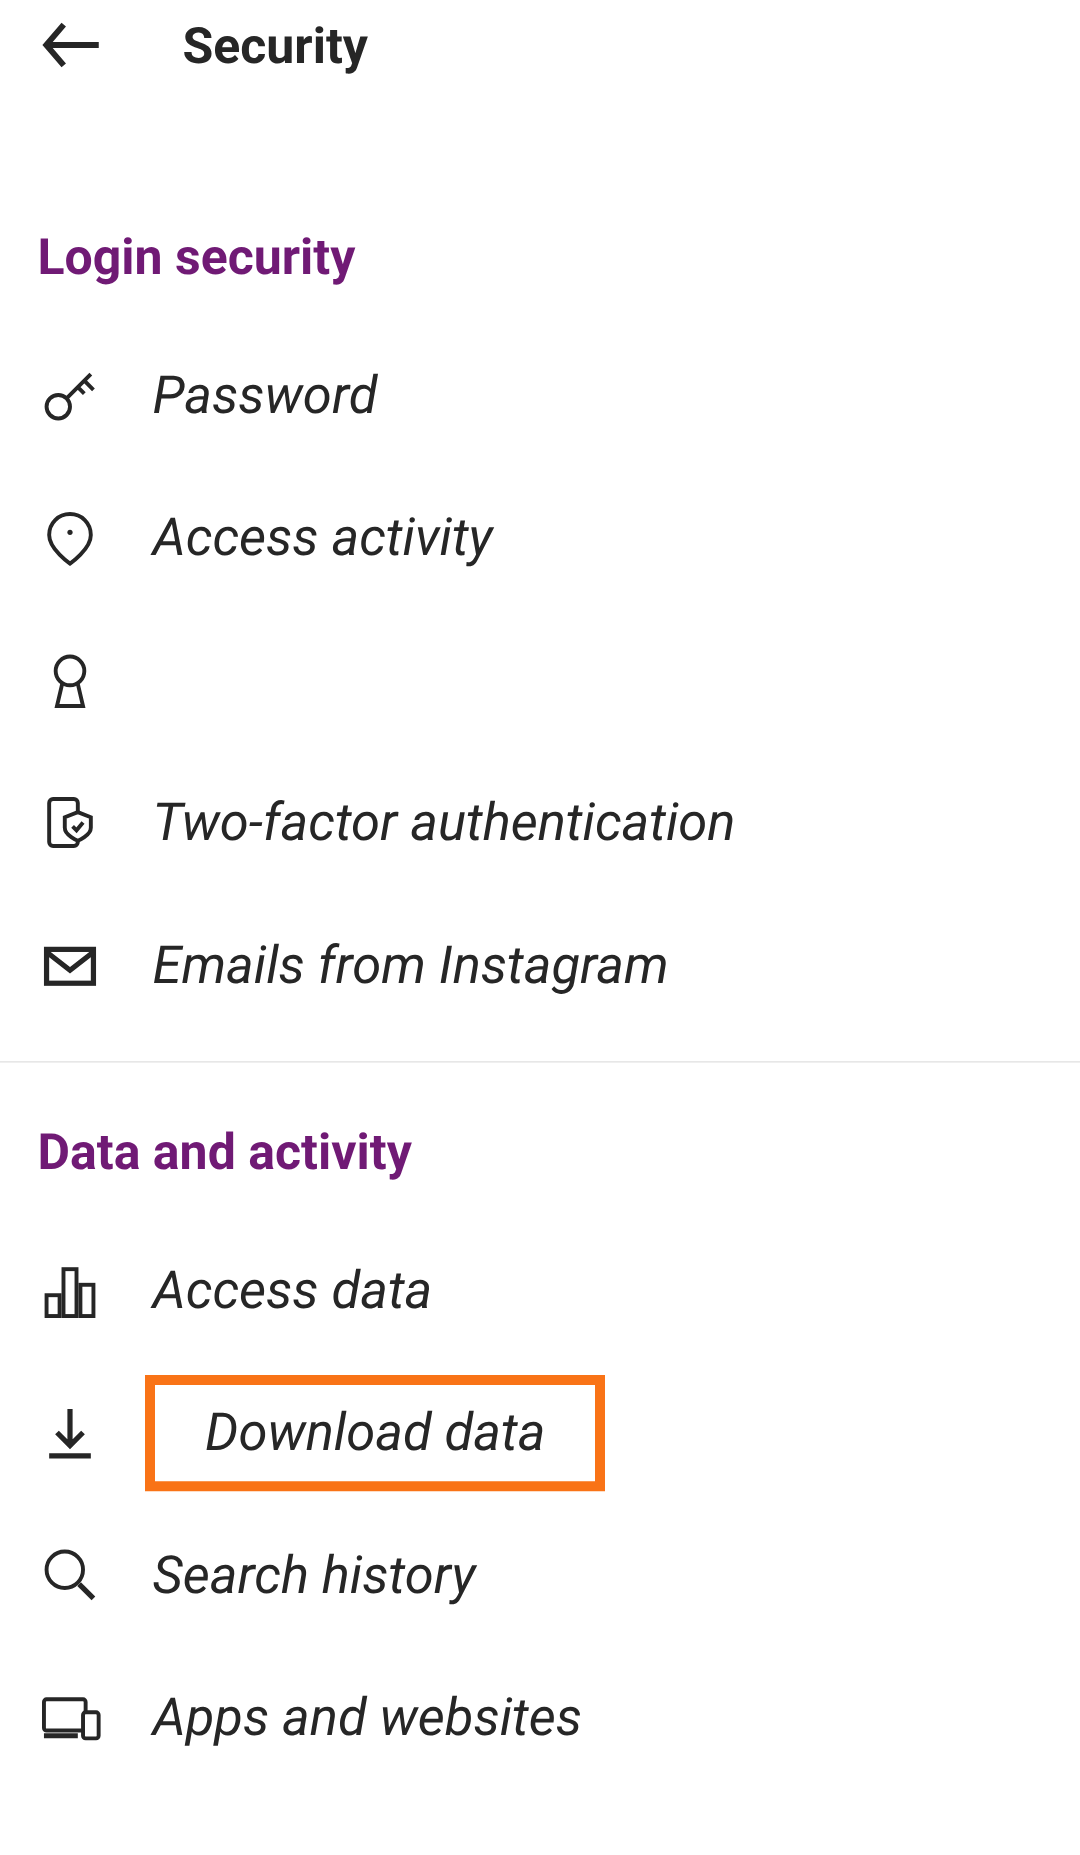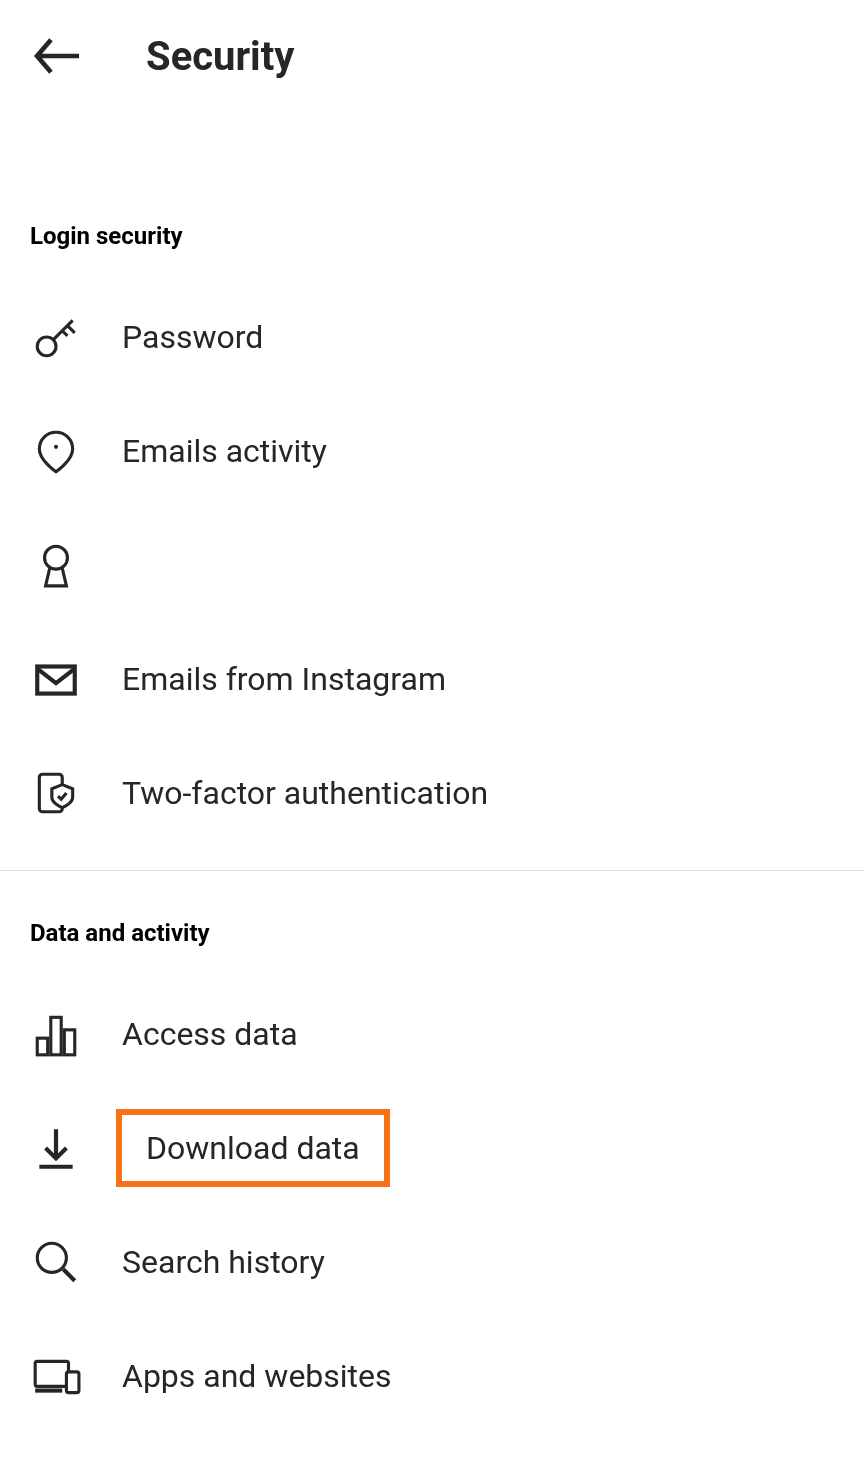--- a/index.html
+++ b/index.html
@@ -10,21 +10,21 @@
     body {
       width: 864px;
       height: 1484px;
       background: #ffffff;
       font-family: -apple-system, BlinkMacSystemFont, "Segoe UI", Roboto, Helvetica, Arial, sans-serif;
       color: #262626;
     }
     .header {
       display: flex;
       align-items: center;
-      padding: 28px 30px;
+      padding: 8px 30px;
       gap: 60px;
     }
     .back-arrow {
       width: 56px;
       height: 56px;
       display: flex;
       align-items: center;
       justify-content: center;
       cursor: pointer;
     }
@@ -34,23 +34,23 @@
     }
     .page-title {
       font-size: 40px;
       font-weight: 700;
       color: #262626;
     }
     .section {
       padding: 0 30px;
     }
     .section-header {
-      font-size: 24px;
+      font-size: 40px;
       font-weight: 700;
-      color: #000000;
+      color: #701a75;
       margin-top: 110px;
       margin-bottom: 30px;
     }
     .section-header.second {
       margin-top: 48px;
     }
     .menu-item {
       display: flex;
       align-items: center;
       gap: 40px;
@@ -65,32 +65,33 @@
       justify-content: center;
     }
     .menu-icon svg {
       width: 50px;
       height: 50px;
       stroke: #262626;
       stroke-width: 3;
       fill: none;
     }
     .menu-label {
-      font-size: 32px;
+      font-size: 42px;
       font-weight: 400;
       color: #262626;
+      font-style: italic;
     }
     .divider {
       height: 1px;
       background: #e0e0e0;
       margin-top: 20px;
     }
     .highlighted {
-      border: 6px solid #f97316;
-      padding: 14px 24px;
+      border: 8px solid #f97316;
+      padding: 14px 40px;
       margin-left: -6px;
     }
   </style>
 </head>
 <body>
 
 <div class="header">
   <div class="back-arrow">
     <svg viewBox="0 0 48 48">
       <path d="M 42 24 L 6 24 M 18 10 L 6 24 L 18 38" stroke="#262626" stroke-width="4" fill="none" stroke-linecap="butt" stroke-linejoin="miter"></path>
@@ -112,52 +113,52 @@
     <span class="menu-label">Password</span>
   </div>
 
   <div class="menu-item">
     <div class="menu-icon">
       <svg viewBox="0 0 48 48">
         <path d="M 24 6 C 15 6 8 13 8 22 C 8 33 24 44 24 44 C 24 44 40 33 40 22 C 40 13 33 6 24 6 Z"></path>
         <circle cx="24" cy="20" r="2" fill="#262626" stroke="none"></circle>
       </svg>
     </div>
-    <span class="menu-label">Emails activity</span>
+    <span class="menu-label">Access activity</span>
   </div>
 
   <div class="menu-item">
     <div class="menu-icon">
       <svg viewBox="0 0 48 48">
         <circle cx="24" cy="17" r="11"></circle>
         <path d="M 18 27 L 14 44 L 34 44 L 30 27"></path>
       </svg>
     </div>
-  </div>
-
-  <div class="menu-item">
-    <div class="menu-icon">
-      <svg viewBox="0 0 48 48">
-        <rect x="6" y="12" width="36" height="26" stroke-width="4"></rect>
-        <path d="M 6 14 L 24 28 L 42 14" stroke-width="4"></path>
-      </svg>
-    </div>
-    <span class="menu-label">Emails from Instagram</span>
   </div>
 
   <div class="menu-item">
     <div class="menu-icon">
       <svg viewBox="0 0 48 48">
         <rect x="8" y="6" width="22" height="36" rx="3"></rect>
         <path d="M 30 16 L 40 20 L 40 28 C 40 34 30 38 30 38 C 30 38 20 34 20 28 L 20 20 Z" fill="#fff"></path>
         <path d="M 26 27 L 29 30 L 34 24"></path>
       </svg>
     </div>
     <span class="menu-label">Two-factor authentication</span>
   </div>
+
+  <div class="menu-item">
+    <div class="menu-icon">
+      <svg viewBox="0 0 48 48">
+        <rect x="6" y="12" width="36" height="26" stroke-width="4"></rect>
+        <path d="M 6 14 L 24 28 L 42 14" stroke-width="4"></path>
+      </svg>
+    </div>
+    <span class="menu-label">Emails from Instagram</span>
+  </div>
 </div>
 
 <div class="divider"></div>
 
 <div class="section">
   <h2 class="section-header second">Data and activity</h2>
 
   <div class="menu-item">
     <div class="menu-icon">
       <svg viewBox="0 0 48 48">

